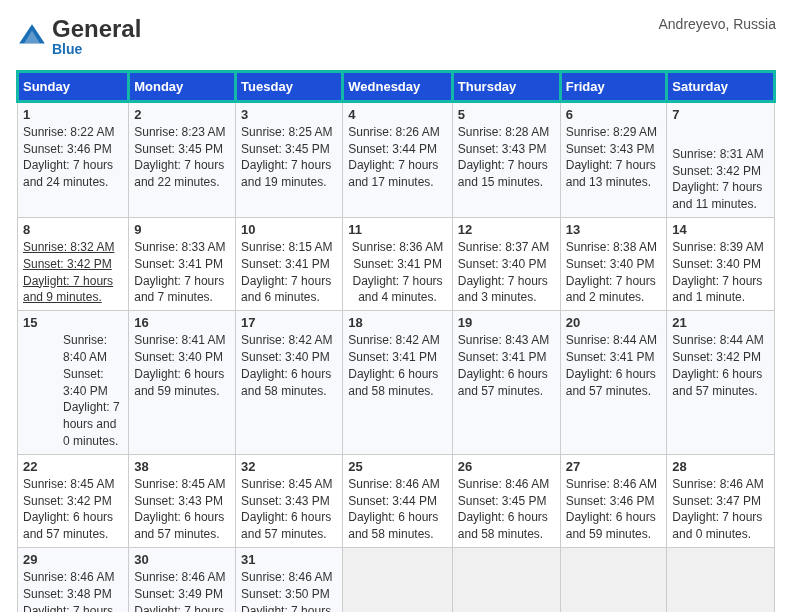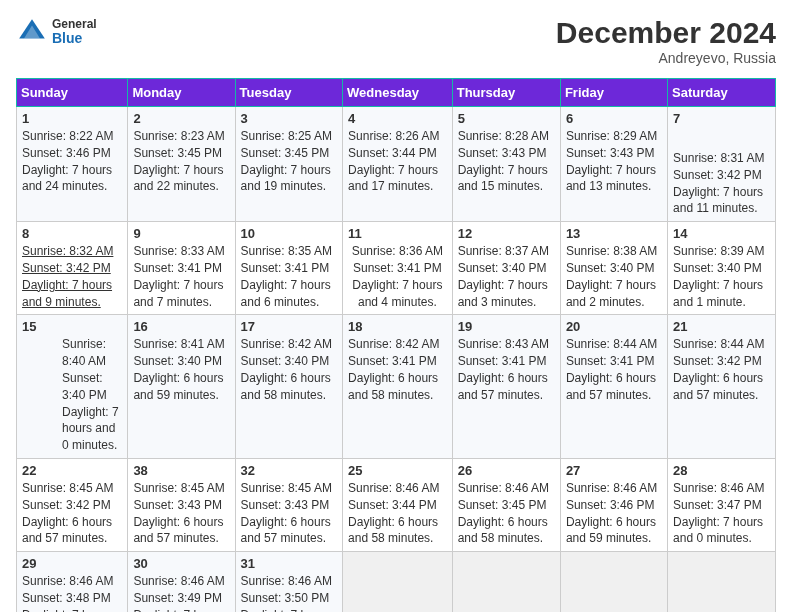--- a/index.html
+++ b/index.html
@@ -19,21 +19,21 @@
     .logo {
       display: flex;
       align-items: center;
     }
     .logo-text {
       display: flex;
       flex-direction: column;
       line-height: 1.1;
     }
     .logo-general {
-      font-size: 12px;
+      font-size: 24px;
       font-weight: bold;
       color: #333;
     }
     .logo-blue {
       font-size: 14px;
       font-weight: bold;
       color: #1a6eb5;
     }
     .logo-icon {
       width: 32px;
@@ -51,27 +51,27 @@
     .location {
       font-size: 14px;
       color: #555;
     }
     .calendar {
       width: 100%;
       border-collapse: collapse;
       font-size: 10.5px;
     }
     .calendar thead th {
-      background-color: #6d28d9;
+      background-color: #1d4ed8;
       color: #fff;
       font-size: 13px;
       font-weight: bold;
       padding: 6px 4px;
       text-align: left;
-      border: 1px solid #14b8a6;
+      border: 3px solid #14b8a6;
     }
     .calendar tbody tr td {
       border: 1px solid #ccc;
       vertical-align: top;
       padding: 4px 5px;
       width: 113px;
       min-height: 80px;
       color: #333;
       background: #fff;
     }
@@ -104,21 +104,20 @@
     <svg class="logo-icon" viewBox="0 0 40 40">
       <polygon points="20,4 36,28 4,28" fill="#1a6eb5"></polygon>
       <polygon points="20,12 30,28 10,28" fill="#fff" opacity="0.3"></polygon>
     </svg>
     <div class="logo-text">
       <span class="logo-general">General</span>
       <span class="logo-blue">Blue</span>
     </div>
   </div>
   <div class="title-block">
-    <div class="month-title">December 2024</div>
     <div class="location">Andreyevo, Russia</div>
   </div>
 </div>
 
 <table class="calendar">
   <thead>
     <tr>
       <th>Sunday</th>
       <th>Monday</th>
       <th>Tuesday</th>
@@ -181,21 +180,21 @@
 Daylight: 7 hours and 9 minutes.</div>
         </td>
         <td>
           <span class="day-num">9</span>
           <div class="day-info" style="white-space: pre-line;">Sunrise: 8:33 AM
 Sunset: 3:41 PM
 Daylight: 7 hours and 7 minutes.</div>
         </td>
         <td>
           <span class="day-num">10</span>
-          <div class="day-info" style="white-space: pre-line;">Sunrise: 8:35 AM
+          <div class="day-info" style="white-space: pre-line;">Sunrise: 8:15 AM
 Sunset: 3:41 PM
 Daylight: 7 hours and 6 minutes.</div>
         </td>
         <td>
           <span class="day-num">11</span>
           <div class="day-info" style="white-space: pre-line; text-align: center;">Sunrise: 8:36 AM
 Sunset: 3:41 PM
 Daylight: 7 hours and 4 minutes.</div>
         </td>
         <td>

